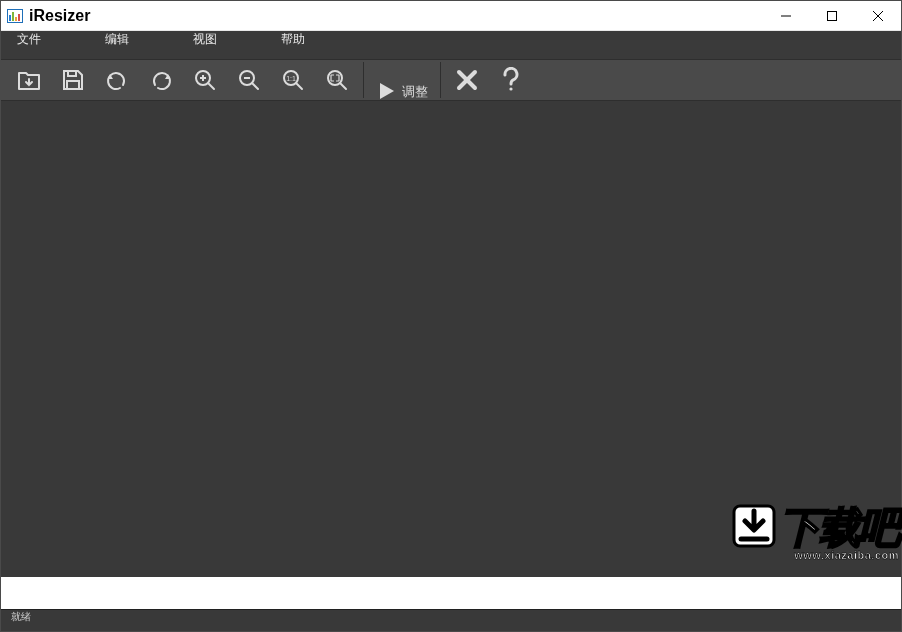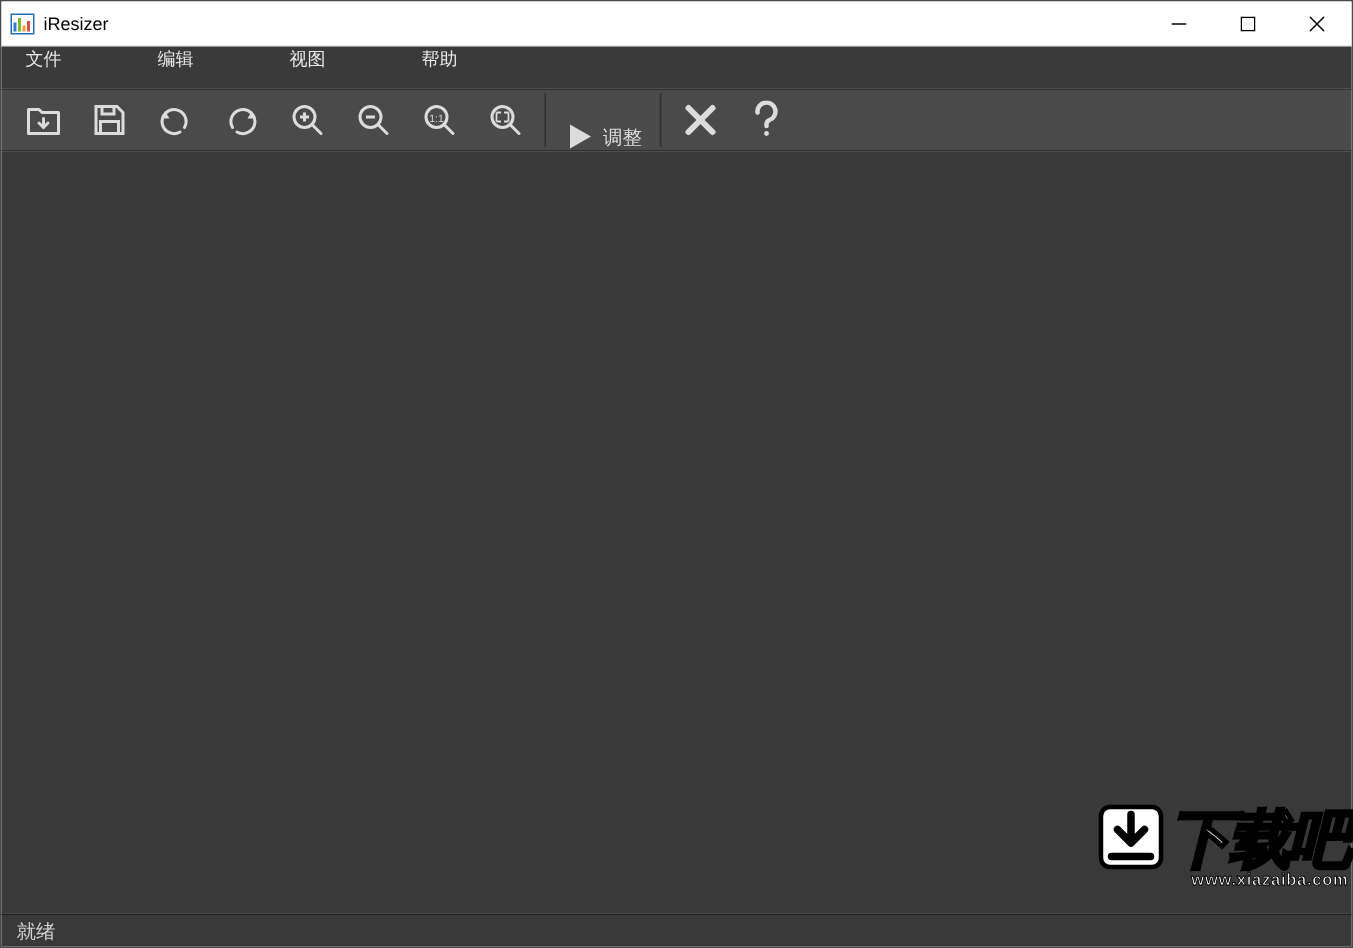--- a/index.html
+++ b/index.html
@@ -17,21 +17,21 @@
   .titlebar-left { display: flex; align-items: center; gap: 6px; }
   .app-icon {
     width: 16px; height: 14px; display: flex; align-items: flex-end; gap: 1px;
     border: 1px solid #1e6fb8; padding: 1px; background: #fff;
   }
   .app-icon span { display: inline-block; width: 2px; }
   .app-icon .b1 { height: 6px; background: #2a7fd4; }
   .app-icon .b2 { height: 9px; background: #7fb63a; }
   .app-icon .b3 { height: 4px; background: #e8a23a; }
   .app-icon .b4 { height: 7px; background: #d94c4c; }
-  .app-title { font-size: 12px; color: #000; }
+  .app-title { font-size: 16px; color: #000; font-weight: bold; }
   .win-controls { display: flex; height: 100%; }
   .win-btn {
     width: 46px; height: 100%; display: flex; align-items: center; justify-content: center;
     cursor: default; color: #000;
   }
   .win-btn svg { stroke: #000; stroke-width: 1; fill: none; }
   
   .menubar {
     height: 28px; background: #3a3a3a; display: flex; align-items: flex-start;
     padding-left: 4px; color: #e8e8e8; font-size: 12px;
@@ -54,22 +54,23 @@
     color: #dcdcdc; font-size: 13px; cursor: pointer;
   }
   .adjust-btn svg path { fill: #dcdcdc; }
   
   .canvas {
     flex: 1; background: #393939; position: relative;
   }
   
   .statusbar {
     height: 22px; background: #393939; border-top: 1px solid #202020;
-    display: flex; align-items: center; padding-left: 10px; color: #d0d0d0;
-    font-size: 13px;
+    display: flex; padding-left: 10px; color: #d0d0d0;
+    font-size: 10px;
+    margin-top: 32px;
   }
   
   .watermark {
     position: absolute; right: 2px; bottom: 16px;
     color: #fff; text-align: right; pointer-events: none;
     font-family: "SimHei", Arial, sans-serif;
   }
   .wm-main { display: flex; align-items: flex-end; gap: 2px; justify-content: flex-end; }
   .wm-logo {
     width: 46px; height: 46px; position: relative;

